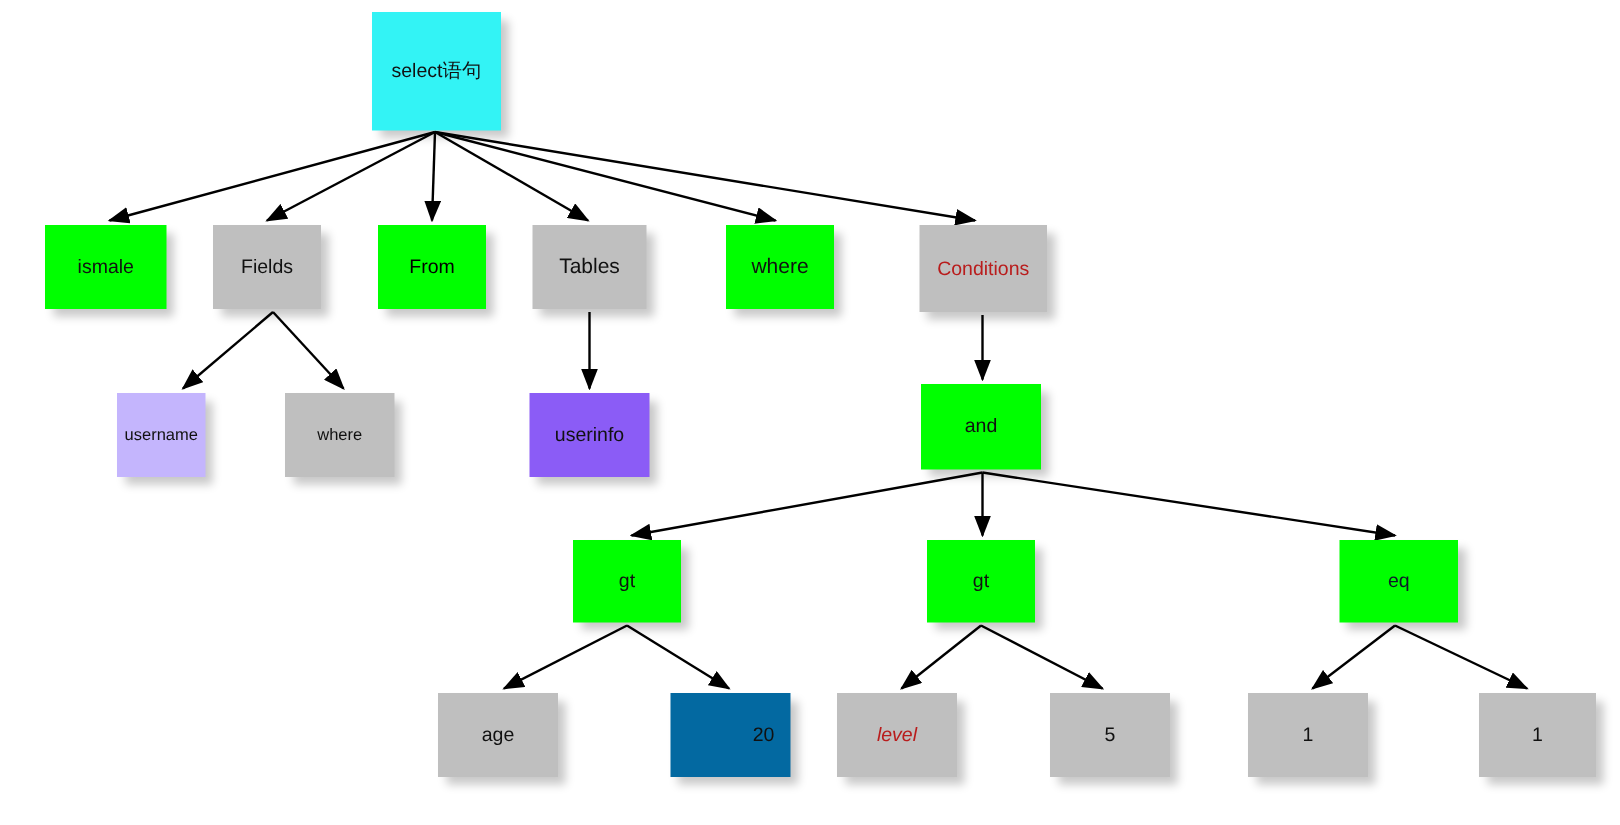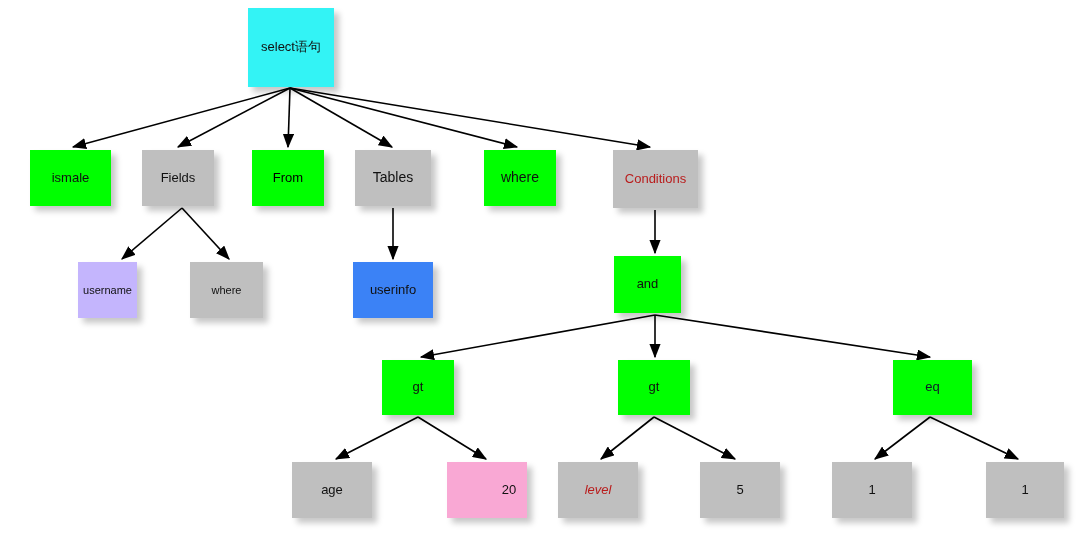--- a/index.html
+++ b/index.html
@@ -94,39 +94,39 @@
       </div>
       <div class="node" style="left: 613px; top: 150px; width: 85px; height: 58px; background: rgb(191, 191, 191); font-size: 13px; color: #b91c1c;">
         <span>Conditions</span>
       </div>
       <div class="node" style="left: 78px; top: 262px; width: 59px; height: 56px; background: #c4b5fd; font-size: 11px; color: rgb(17, 17, 17);">
         <span>username</span>
       </div>
       <div class="node" style="left: 190px; top: 262px; width: 73px; height: 56px; background: rgb(191, 191, 191); font-size: 11px; color: rgb(17, 17, 17);">
         <span>where</span>
       </div>
-      <div class="node" style="left: 353px; top: 262px; width: 80px; height: 56px; background: #3b82f6; font-size: 13px; color: rgb(17, 17, 17);">
+      <div class="node" style="left: 353px; top: 262px; width: 80px; height: 56px; background: #8b5cf6; font-size: 13px; color: rgb(17, 17, 17);">
         <span>userinfo</span>
       </div>
-      <div class="node" style="left: 614px; top: 256px; width: 67px; height: 57px; background: rgb(0, 255, 0); font-size: 13px; color: rgb(17, 17, 17);">
+      <div class="node" style="left: 614px; top: 256px; width: 80px; height: 57px; background: rgb(0, 255, 0); font-size: 13px; color: rgb(17, 17, 17);">
         <span>and</span>
       </div>
       <div class="node" style="left: 382px; top: 360px; width: 72px; height: 55px; background: rgb(0, 255, 0); font-size: 13px; color: rgb(17, 17, 17);">
         <span>gt</span>
       </div>
       <div class="node" style="left: 618px; top: 360px; width: 72px; height: 55px; background: rgb(0, 255, 0); font-size: 13px; color: rgb(17, 17, 17);">
         <span>gt</span>
       </div>
       <div class="node" style="left: 893px; top: 360px; width: 79px; height: 55px; background: rgb(0, 255, 0); font-size: 13px; color: #0f172a;">
         <span>eq</span>
       </div>
       <div class="node" style="left: 292px; top: 462px; width: 80px; height: 56px; background: rgb(191, 191, 191); font-size: 13px; color: rgb(17, 17, 17);">
         <span>age</span>
       </div>
-      <div class="node" style="left: 447px; top: 462px; width: 80px; height: 56px; background: #f9a8d4; font-size: 13px; color: rgb(17, 17, 17); padding-left: 44px;">
+      <div class="node" style="left: 447px; top: 462px; width: 80px; height: 56px; background: #0369a1; font-size: 13px; color: rgb(17, 17, 17); padding-left: 44px;">
         <span>20</span>
       </div>
       <div class="node" style="left: 558px; top: 462px; width: 80px; height: 56px; background: rgb(191, 191, 191); font-size: 13px; color: #b91c1c; font-style: italic;">
         <span>level</span>
       </div>
       <div class="node" style="left: 700px; top: 462px; width: 80px; height: 56px; background: rgb(191, 191, 191); font-size: 13px; color: rgb(17, 17, 17);">
         <span>5</span>
       </div>
       <div class="node" style="left: 832px; top: 462px; width: 80px; height: 56px; background: rgb(191, 191, 191); font-size: 13px; color: rgb(17, 17, 17);">
         <span>1</span>

